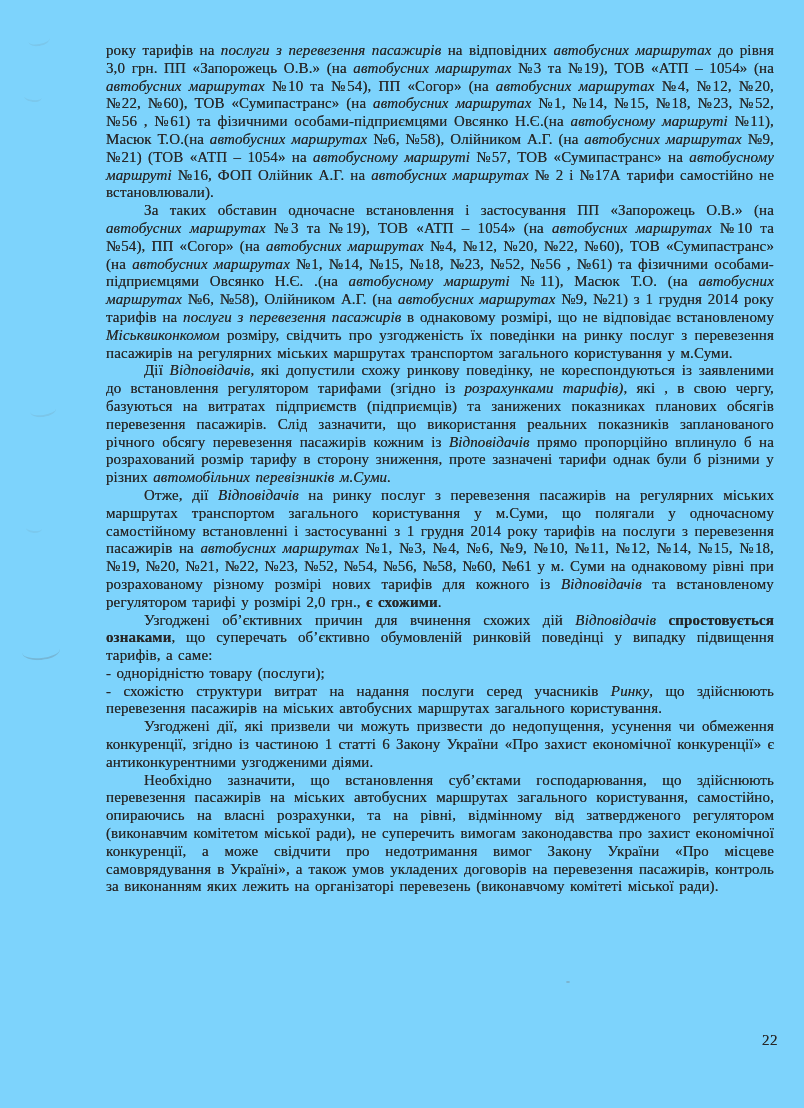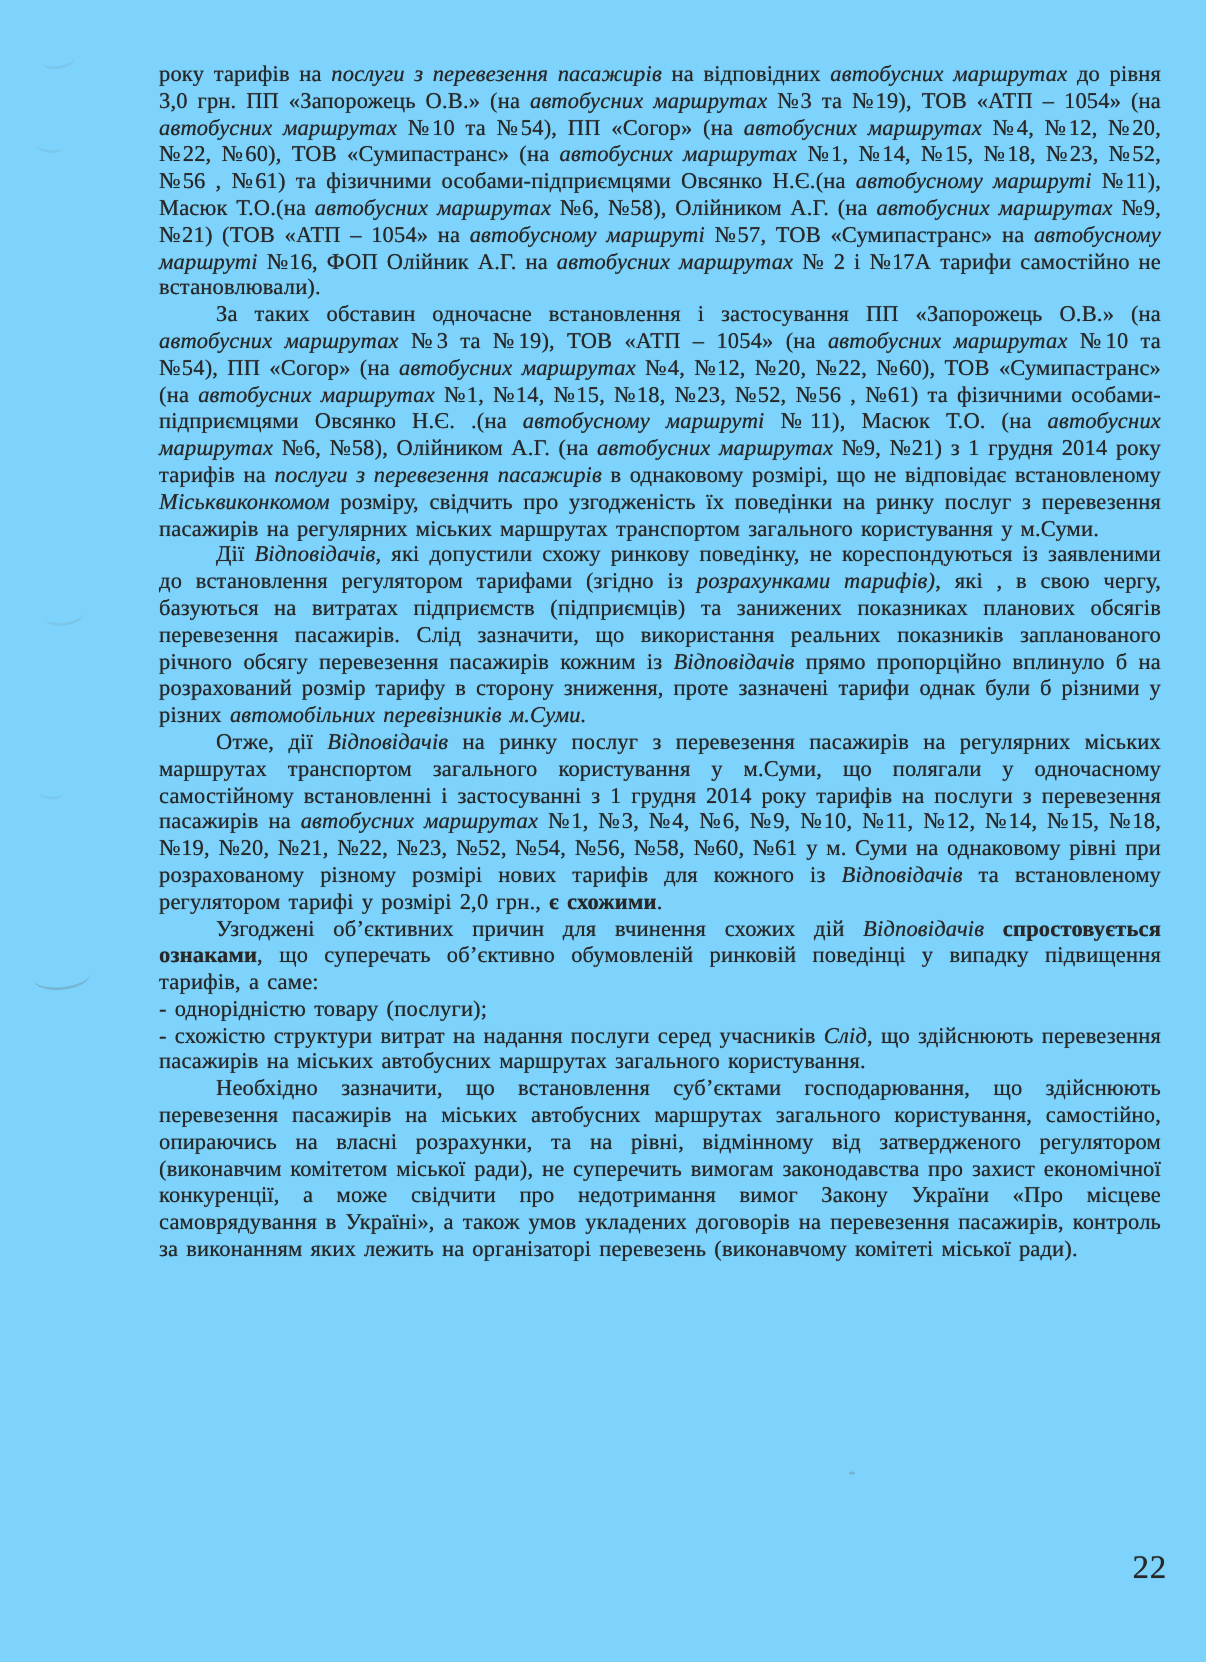--- a/index.html
+++ b/index.html
@@ -26,21 +26,21 @@
     text-shadow: 0 0 0.55px rgba(45,45,45,0.8);
   }
   .text-block p { margin: 0; }
   .text-block p.indent { text-indent: 38px; }
   .run-i { font-style: italic; }
   .run-b { font-weight: bold; margin-top: 33px; }
   .page-number {
     position: absolute;
     top: 1032px;
     right: 62px;
-    font-size: 22px;
+    font-size: 15px;
     letter-spacing: 0.5px;
     text-shadow: 0 0 0.55px rgba(45,45,45,0.8);
   }
   
   .smudge {
     position: absolute;
     border-radius: 50%;
     border-bottom: 2px solid rgba(110,110,110,0.22);
     border-left: none; border-right: none; border-top: none;
   }
@@ -64,18 +64,19 @@
   <div class="smudge s5"></div>
   <div class="speck k1"></div>
 
   <div class="text-block" id="paragraphs">
       <p><span class="run-n">року тарифів на </span><span class="run-i">послуги з перевезення пасажирів</span><span class="run-n"> на відповідних </span><span class="run-i">автобусних маршрутах</span><span class="run-n"> до рівня 3,0 грн. ПП «Запорожець О.В.» (на </span><span class="run-i">автобусних маршрутах</span><span class="run-n"> №3 та №19), ТОВ «АТП – 1054» (на </span><span class="run-i">автобусних маршрутах</span><span class="run-n"> №10 та №54), ПП «Согор» (на </span><span class="run-i">автобусних маршрутах</span><span class="run-n"> №4, №12, №20, №22, №60), ТОВ «Сумипастранс» (на </span><span class="run-i">автобусних маршрутах</span><span class="run-n"> №1, №14, №15, №18, №23, №52, №56 , №61) та фізичними особами-підприємцями Овсянко Н.Є.(на </span><span class="run-i">автобусному маршруті</span><span class="run-n"> №11), Масюк Т.О.(на </span><span class="run-i">автобусних маршрутах</span><span class="run-n"> №6, №58), Олійником А.Г. (на </span><span class="run-i">автобусних маршрутах</span><span class="run-n"> №9, №21) (ТОВ «АТП – 1054» на </span><span class="run-i">автобусному маршруті</span><span class="run-n"> №57, ТОВ «Сумипастранс» на </span><span class="run-i">автобусному маршруті</span><span class="run-n"> №16, ФОП Олійник А.Г. на </span><span class="run-i">автобусних маршрутах</span><span class="run-n"> № 2 і №17А тарифи самостійно не встановлювали).</span></p>
       <p class="indent"><span class="run-n">За таких обставин одночасне встановлення і застосування ПП «Запорожець О.В.» (на </span><span class="run-i">автобусних маршрутах</span><span class="run-n"> №3 та №19), ТОВ «АТП – 1054» (на </span><span class="run-i">автобусних маршрутах</span><span class="run-n"> №10 та №54), ПП «Согор» (на </span><span class="run-i">автобусних маршрутах</span><span class="run-n"> №4, №12, №20, №22, №60), ТОВ «Сумипастранс» (на </span><span class="run-i">автобусних маршрутах</span><span class="run-n"> №1, №14, №15, №18, №23, №52, №56 , №61) та фізичними особами-підприємцями Овсянко Н.Є. .(на </span><span class="run-i">автобусному маршруті</span><span class="run-n"> №11), Масюк Т.О. (на </span><span class="run-i">автобусних маршрутах</span><span class="run-n"> №6, №58), Олійником А.Г. (на </span><span class="run-i">автобусних маршрутах</span><span class="run-n"> №9, №21) з 1 грудня 2014 року тарифів на </span><span class="run-i">послуги з перевезення пасажирів</span><span class="run-n"> в однаковому розмірі, що не відповідає встановленому </span><span class="run-i">Міськвиконкомом</span><span class="run-n"> розміру, свідчить про узгодженість їх поведінки на ринку послуг з перевезення пасажирів на регулярних міських маршрутах транспортом загального користування у м.Суми.</span></p>
       <p class="indent"><span class="run-n">Дії </span><span class="run-i">Відповідачів</span><span class="run-n">, які допустили схожу ринкову поведінку, не кореспондуються із заявленими до встановлення регулятором тарифами (згідно із </span><span class="run-i">розрахунками тарифів)</span><span class="run-n">, які , в свою чергу, базуються на витратах підприємств (підприємців) та занижених показниках планових обсягів перевезення пасажирів. Слід зазначити, що використання реальних показників запланованого річного обсягу перевезення пасажирів кожним із </span><span class="run-i">Відповідачів</span><span class="run-n"> прямо пропорційно вплинуло б на розрахований розмір тарифу в сторону зниження, проте зазначені тарифи однак були б різними у різних </span><span class="run-i">автомобільних перевізників м.Суми.</span></p>
       <p class="indent"><span class="run-n">Отже, дії </span><span class="run-i">Відповідачів</span><span class="run-n"> на ринку послуг з перевезення пасажирів на регулярних міських маршрутах транспортом загального користування у м.Суми, що полягали у одночасному самостійному встановленні і застосуванні з 1 грудня 2014 року тарифів на послуги з перевезення пасажирів на </span><span class="run-i">автобусних маршрутах</span><span class="run-n"> №1, №3, №4, №6, №9, №10, №11, №12, №14, №15, №18, №19, №20, №21, №22, №23, №52, №54, №56, №58, №60, №61 у м. Суми на однаковому рівні при розрахованому різному розмірі нових тарифів для кожного із </span><span class="run-i">Відповідачів</span><span class="run-n"> та встановленому регулятором тарифі у розмірі 2,0 грн., </span><span class="run-b">є схожими</span><span class="run-n">.</span></p>
       <p class="indent"><span class="run-n">Узгоджені об’єктивних причин для вчинення схожих дій </span><span class="run-i">Відповідачів</span><span class="run-n"> </span><span class="run-b">спростовується ознаками</span><span class="run-n">, що суперечать об’єктивно обумовленій ринковій поведінці у випадку підвищення тарифів, а саме:</span></p>
       <p><span class="run-n">- однорідністю товару (послуги);</span></p>
-      <p><span class="run-n">- схожістю структури витрат на надання послуги серед учасників </span><span class="run-i">Слід</span><span class="run-n">, що здійснюють перевезення пасажирів на міських автобусних маршрутах загального користування.</span></p>
+      <p><span class="run-n">- схожістю структури витрат на надання послуги серед учасників </span><span class="run-i">Ринку</span><span class="run-n">, що здійснюють перевезення пасажирів на міських автобусних маршрутах загального користування.</span></p>
+      <p class="indent"><span class="run-n">Узгоджені дії, які призвели чи можуть призвести до недопущення, усунення чи обмеження конкуренції, згідно із частиною 1 статті 6 Закону України «Про захист економічної конкуренції» є антиконкурентними узгодженими діями.</span></p>
       <p class="indent"><span class="run-n">Необхідно зазначити, що встановлення суб’єктами господарювання, що здійснюють перевезення пасажирів на міських автобусних маршрутах загального користування, самостійно, опираючись на власні розрахунки, та на рівні, відмінному від затвердженого регулятором (виконавчим комітетом міської ради), не суперечить вимогам законодавства про захист економічної конкуренції, а може свідчити про недотримання вимог Закону України «Про місцеве самоврядування в Україні», а також умов укладених договорів на перевезення пасажирів, контроль за виконанням яких лежить на організаторі перевезень (виконавчому комітеті міської ради).</span></p>
     </div>
 
   <div class="page-number">22</div>
 </div>
 
 </body></html>

